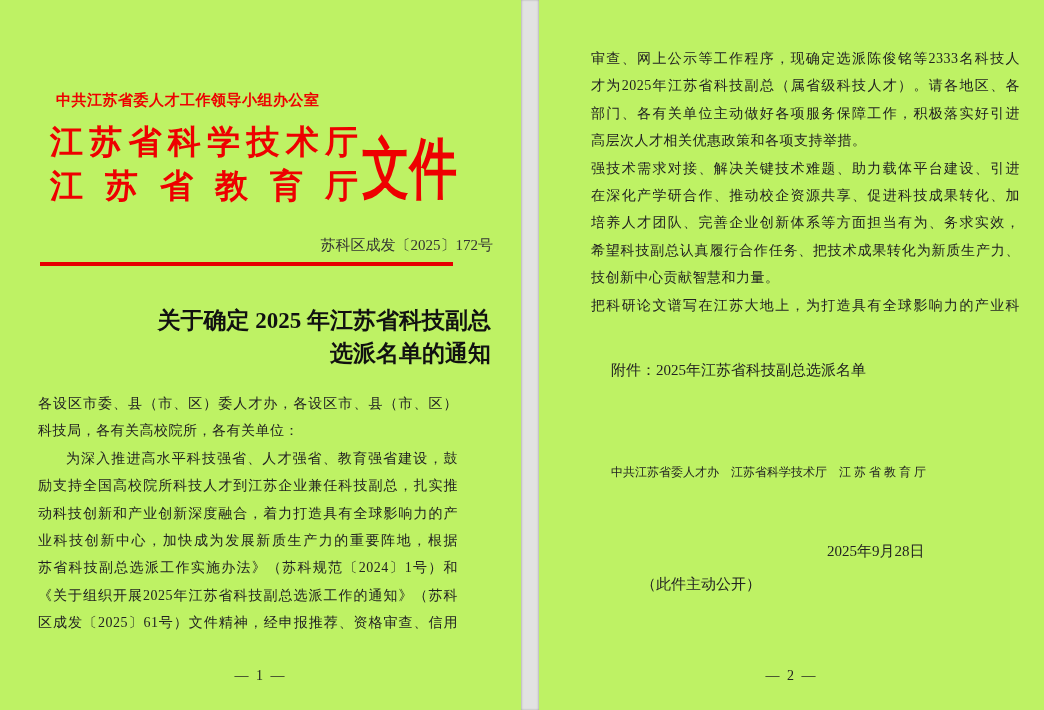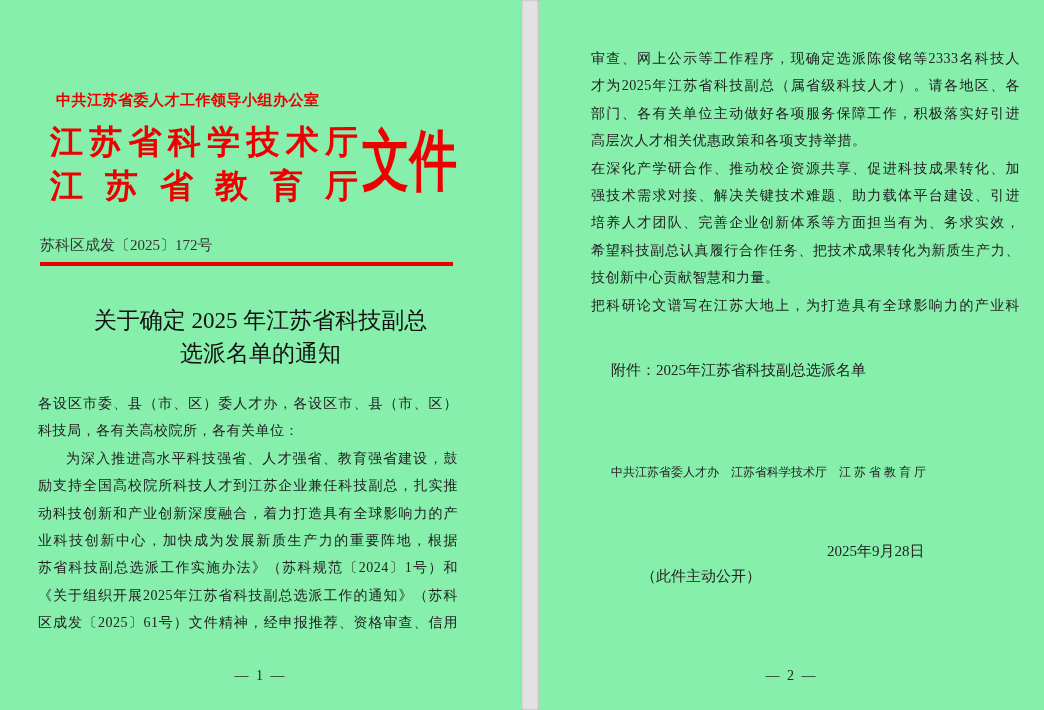--- a/index.html
+++ b/index.html
@@ -1,53 +1,53 @@
 <!DOCTYPE html>
 <html><head>
 <meta charset="utf-8">
 <style>
   html,body{margin:0;padding:0}
   body{
     width:1044px;height:710px;position:relative;overflow:hidden;
     background:#e6e6e6;color:#222;
     font-family:"Liberation Serif", serif;
   }
-  .page{position:absolute;top:0;height:710px;background:#86efac}
+  .page{position:absolute;top:0;height:710px;background:#bef264}
   .page-left{left:0;width:521px}
   .page-right{left:539px;width:505px}
   .page-gap{position:absolute;left:521px;top:0;width:18px;height:710px;background:#e2e2e2;
     box-shadow:inset 1px 0 2px rgba(0,0,0,.16), inset -1px 0 2px rgba(0,0,0,.16)}
 
   
   .doc-header{margin:88px 0 0 50px;color:#ee0000}
   .hdr-line1{font-family:"Liberation Sans",sans-serif;font-weight:700;font-size:15px;
     line-height:24px;margin-left:6px;white-space:nowrap;letter-spacing:.5px}
-  .hdr-main{display:flex;align-items:flex-start;margin-top:8px}
+  .hdr-main{display:flex;align-items:flex-end;margin-top:8px}
   .hdr-orgs{width:308px}
   .org-row{font-family:"Liberation Sans",sans-serif;font-weight:700;font-size:33px;
     line-height:44px;text-align:justify;text-align-last:justify}
   .hdr-wenjian{font-family:"Liberation Sans",sans-serif;font-weight:700;font-size:66px;
     line-height:80px;margin-left:4px;transform:scaleX(.72);transform-origin:left center;white-space:nowrap}
 
-  .doc-number{margin:26px 28px 0 40px;text-align:left;font-size:15px;color:#333;height:22px;line-height:22px}
+  .doc-number{margin:26px 28px 0 40px;text-align:right;font-size:15px;color:#333;height:22px;line-height:22px}
   .red-rule{margin:6px 0 0 40px;width:413px;height:4px;background:#e60000}
 
-  .doc-title{margin:38px 30px 0 30px;text-align:center;font-weight:400;font-size:23px;line-height:33px;color:#111}
+  .doc-title{margin:38px 30px 0 30px;text-align:right;font-weight:700;font-size:23px;line-height:33px;color:#111}
 
   .body-col{margin:20px 63px 0 38px}
   .page-right .body-col{margin:45px 24px 0 52px}
   .bline{font-size:14px;line-height:27.4px;height:27.4px;overflow:hidden;color:#222;
     letter-spacing:.5px}
   .bline.fill{text-align:justify;text-align-last:justify}
   .bline.ind{text-indent:28px}
 
   .attach{margin:38px 0 0 20px;font-size:15px;line-height:27px;height:27px}
   .signature{margin:78px 0 0 20px;font-size:12px;line-height:21px;white-space:nowrap}
   .sign-date{margin:58px 0 0 236px;font-size:15px;line-height:21px}
-  .open-note{margin:4px 0 0 50px;font-size:15px;line-height:21px}
+  .open-note{margin:12px 0 0 50px;font-size:15px;line-height:21px}
 
   .page-num{position:absolute;bottom:26px;left:0;width:100%;text-align:center;
     font-size:14px;color:#222;letter-spacing:2px}
 </style>
 </head>
 <body>
 
 <div class="page page-left">
   <div class="doc-header">
     <div class="hdr-line1">中共江苏省委人才工作领导小组办公室</div>
@@ -87,22 +87,22 @@
 <div class="page-gap"></div>
 
 <div class="page page-right">
   <div class="body-col">
     <div>
 
     <div class="bline fill">审查、网上公示等工作程序，现确定选派陈俊铭等2333名科技人</div>
         <div class="bline fill">才为2025年江苏省科技副总（属省级科技人才）。请各地区、各</div>
         <div class="bline fill">部门、各有关单位主动做好各项服务保障工作，积极落实好引进</div>
         <div class="bline">高层次人才相关优惠政策和各项支持举措。</div>
+        <div class="bline fill">强技术需求对接、解决关键技术难题、助力载体平台建设、引进</div>
         <div class="bline fill">在深化产学研合作、推动校企资源共享、促进科技成果转化、加</div>
-        <div class="bline fill">强技术需求对接、解决关键技术难题、助力载体平台建设、引进</div>
         <div class="bline fill">培养人才团队、完善企业创新体系等方面担当有为、务求实效，</div>
         <div class="bline fill">希望科技副总认真履行合作任务、把技术成果转化为新质生产力、</div>
         <div class="bline">技创新中心贡献智慧和力量。</div>
         <div class="bline fill">把科研论文谱写在江苏大地上，为打造具有全球影响力的产业科</div>
       </div>
     <div class="attach">附件：2025年江苏省科技副总选派名单</div>
     <div class="signature">中共江苏省委人才办　江苏省科学技术厅　江 苏 省 教 育 厅</div>
     <div class="sign-date">2025年9月28日</div>
     <div class="open-note">（此件主动公开）</div>
   </div>

